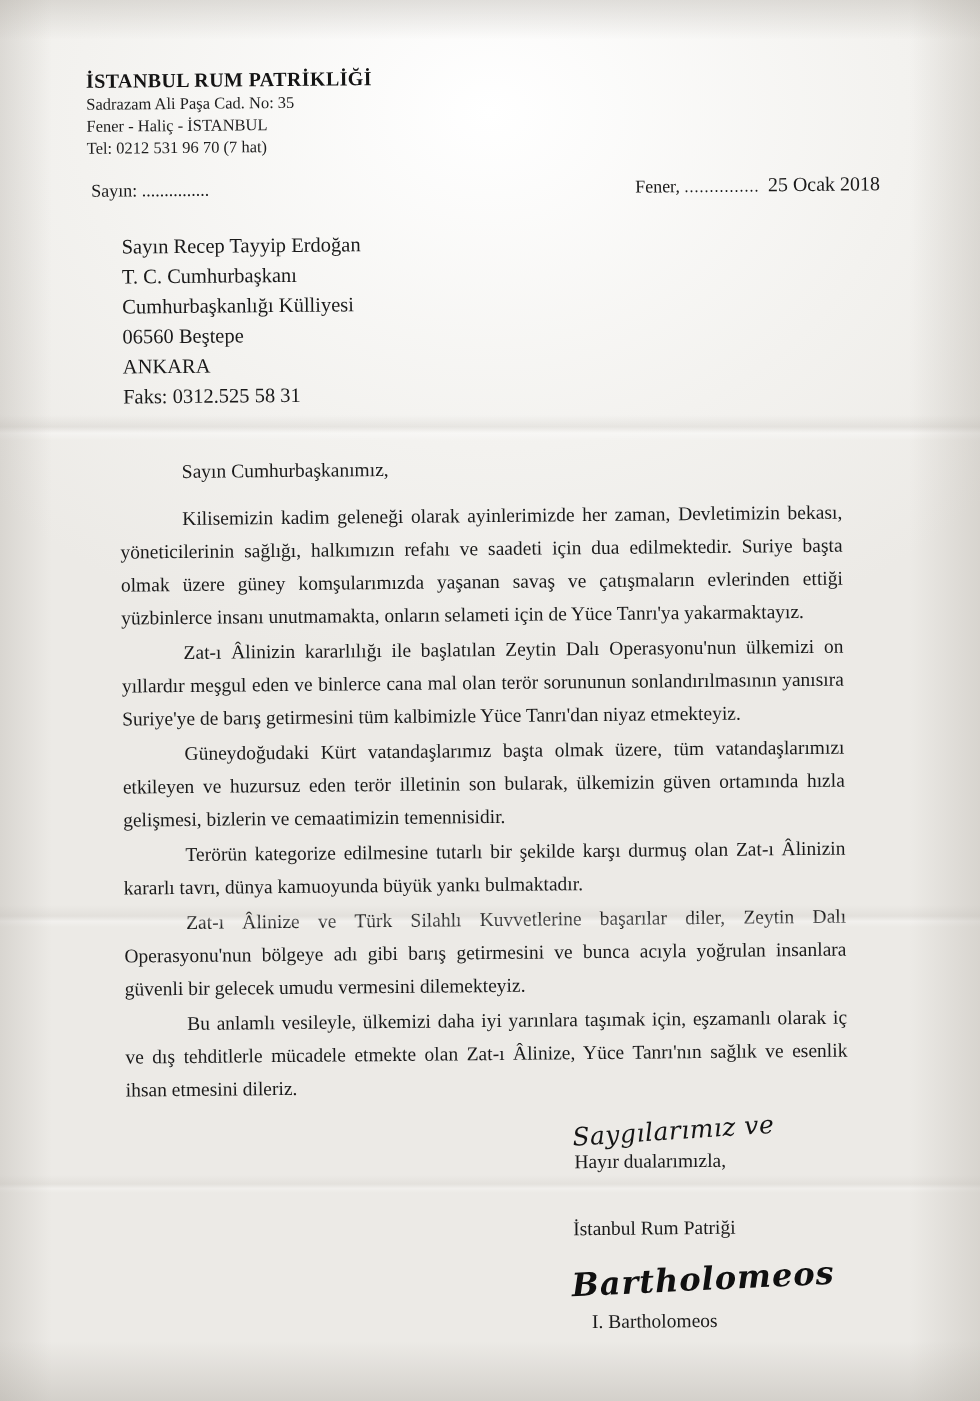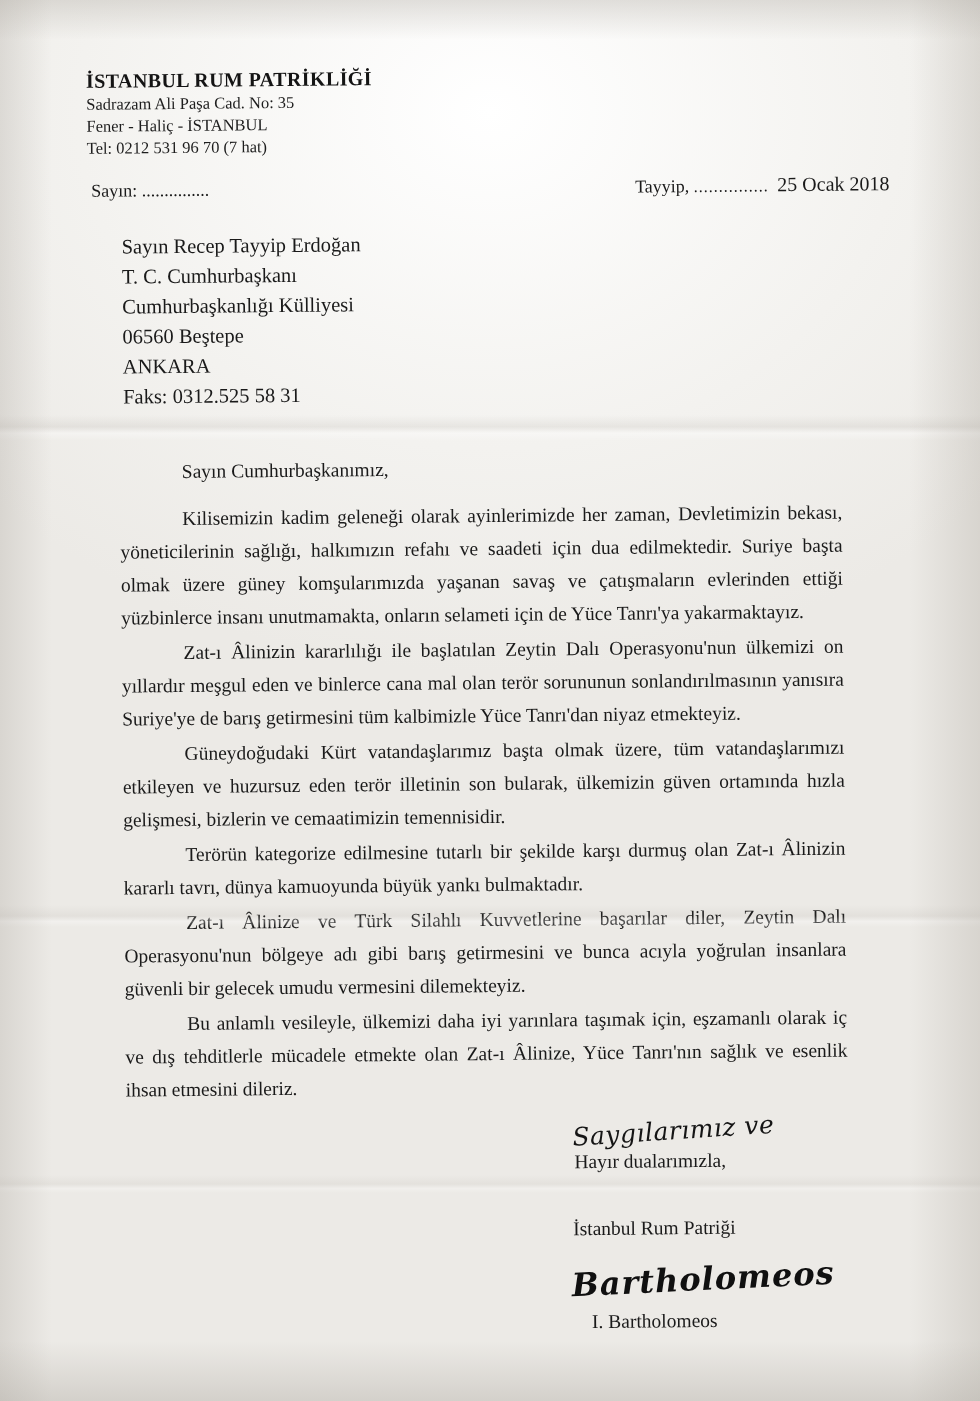--- a/index.html
+++ b/index.html
@@ -131,21 +131,21 @@
       <div class="lh-line">Fener - Haliç - İSTANBUL</div>
       <div class="lh-line">Tel: 0212 531 96 70 (7 hat)</div>
     </div>
 
     <div class="sayi">
       <span>Sayın:</span>
       <span class="dots">...............</span>
     </div>
 
     <div class="daterow">
-      <span>Tayyip,</span>
+      <span>Fener,</span>
       <span class="dots">...............</span>
       <span class="date">25 Ocak 2018</span>
     </div>
 
     <div class="recipient">
       <div>Sayın Recep Tayyip Erdoğan</div>
       <div>T. C. Cumhurbaşkanı</div>
       <div>Cumhurbaşkanlığı Külliyesi</div>
       <div>06560 Beştepe</div>
       <div>ANKARA</div>

